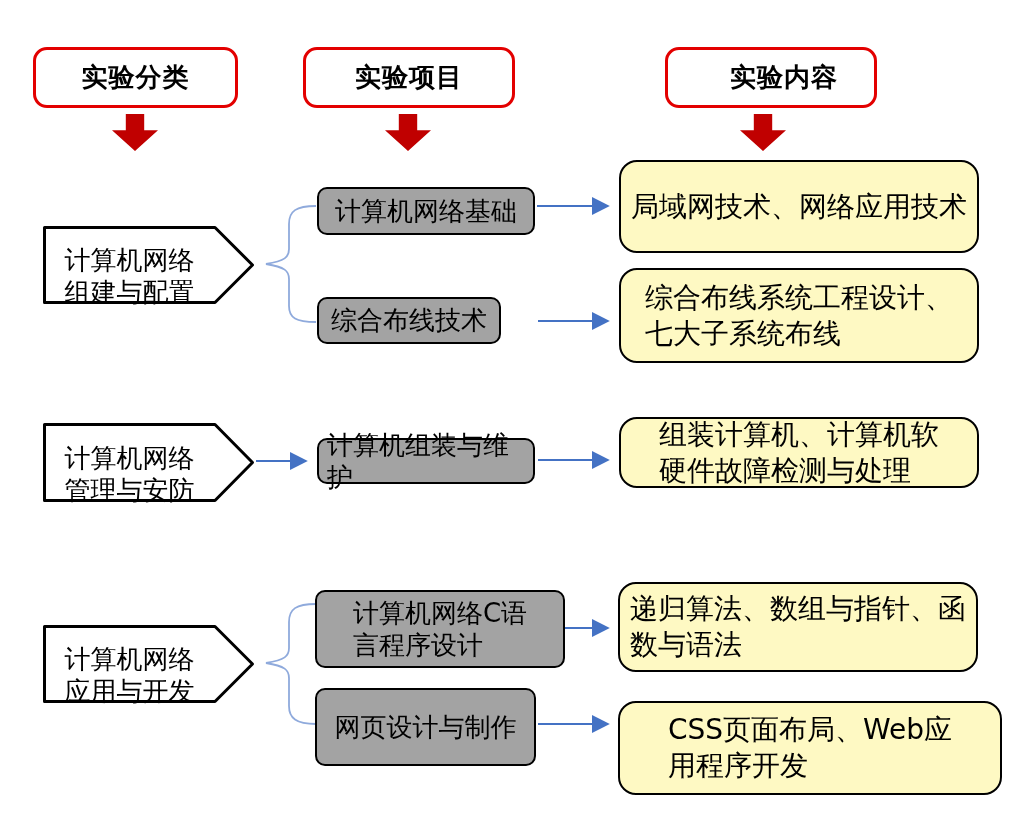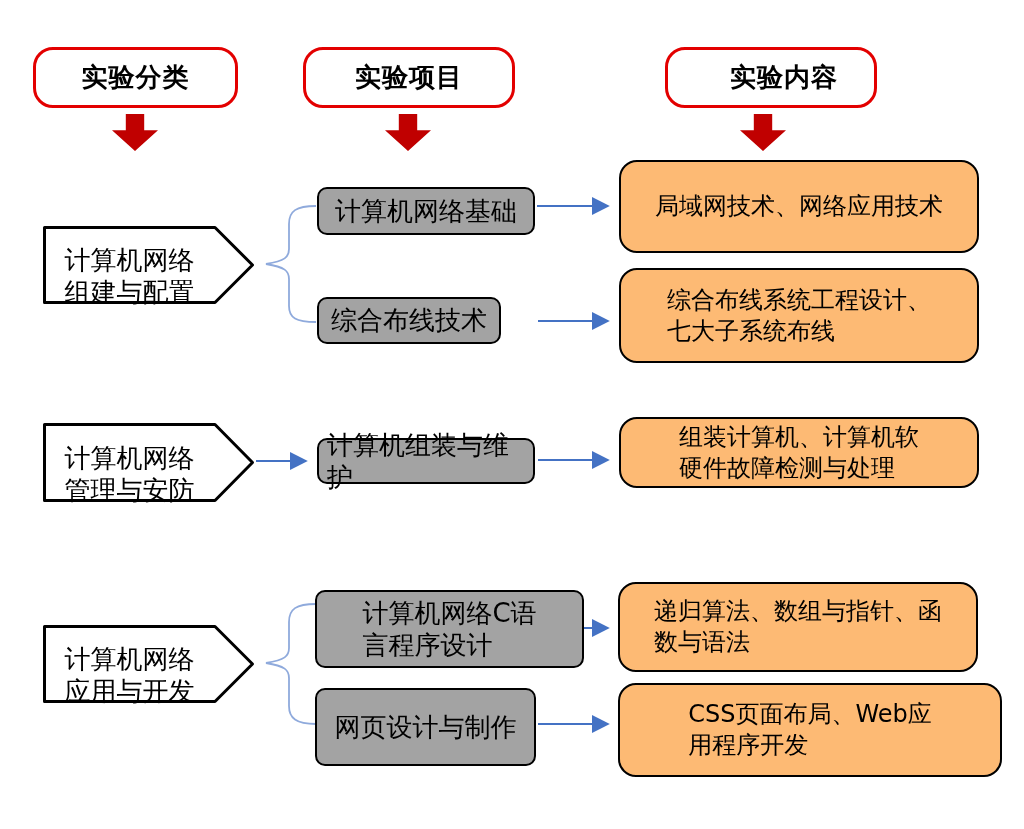--- a/index.html
+++ b/index.html
@@ -9,21 +9,21 @@
     background:#ffffff;
     font-family:"DejaVu Sans","Liberation Sans",sans-serif;
     color:#000;
     overflow:hidden;
   }
   
   .hdr{
     position:absolute;
     box-sizing:border-box;
     border:3px solid #e30000;
-    border-radius:20px;
+    border-radius:14px;
     background:#fff;
     display:flex;align-items:center;justify-content:center;
     font-weight:bold;
     font-size:26px;
     letter-spacing:1px;
   }
   
   .red-arrow{
     position:absolute;
     width:46px;height:37px;
@@ -49,23 +49,23 @@
     display:flex;align-items:center;justify-content:center;
     font-size:26px;line-height:1.24;
   }
   .mid-box .txt{white-space:pre-line;text-align:left;}
   
   .content-box{
     position:absolute;
     box-sizing:border-box;
     border:2.5px solid #000;
     border-radius:18px;
-    background:#fdba74;
+    background:#fef9c3;
     display:flex;align-items:center;justify-content:center;
-    font-size:24px;line-height:1.28;
+    font-size:28px;line-height:1.28;
   }
   .content-box .txt{white-space:pre-line;text-align:left;}
   
   .overlay{position:absolute;left:0;top:0;width:1024px;height:829px;pointer-events:none;}
 </style>
 </head>
 <body>
 
 <div class="canvas">
 
@@ -137,30 +137,30 @@
   </div>
 
   <div class="pent" style="left:43px;top:625px;width:212px;height:78px;">
     <svg width="212" height="78" viewBox="0 0 212 78">
       <polygon points="1.5,1.5 172,1.5 209.5,39 172,76.5 1.5,76.5" fill="#ffffff" stroke="#000000" stroke-width="3" stroke-linejoin="round"></polygon>
     </svg>
     <div class="lbl">计算机网络
 应用与开发</div>
   </div>
 
-  <div class="mid-box" style="left:315px;top:590px;width:269px;height:78px;">
+  <div class="mid-box" style="left:315px;top:590px;width:250px;height:78px;">
     <div class="txt">计算机网络C语
 言程序设计</div>
   </div>
   <div class="mid-box" style="left:315px;top:688px;width:221px;height:78px;">
     <div class="txt">网页设计与制作</div>
   </div>
 
   <div class="content-box" style="left:618px;top:582px;width:360px;height:90px;">
     <div class="txt">递归算法、数组与指针、函
 数与语法</div>
   </div>
-  <div class="content-box" style="left:618px;top:683px;width:384px;height:94px;">
+  <div class="content-box" style="left:618px;top:701px;width:384px;height:94px;">
     <div class="txt">CSS页面布局、Web应
 用程序开发</div>
   </div>
 
 </div>
 
 </body></html>

